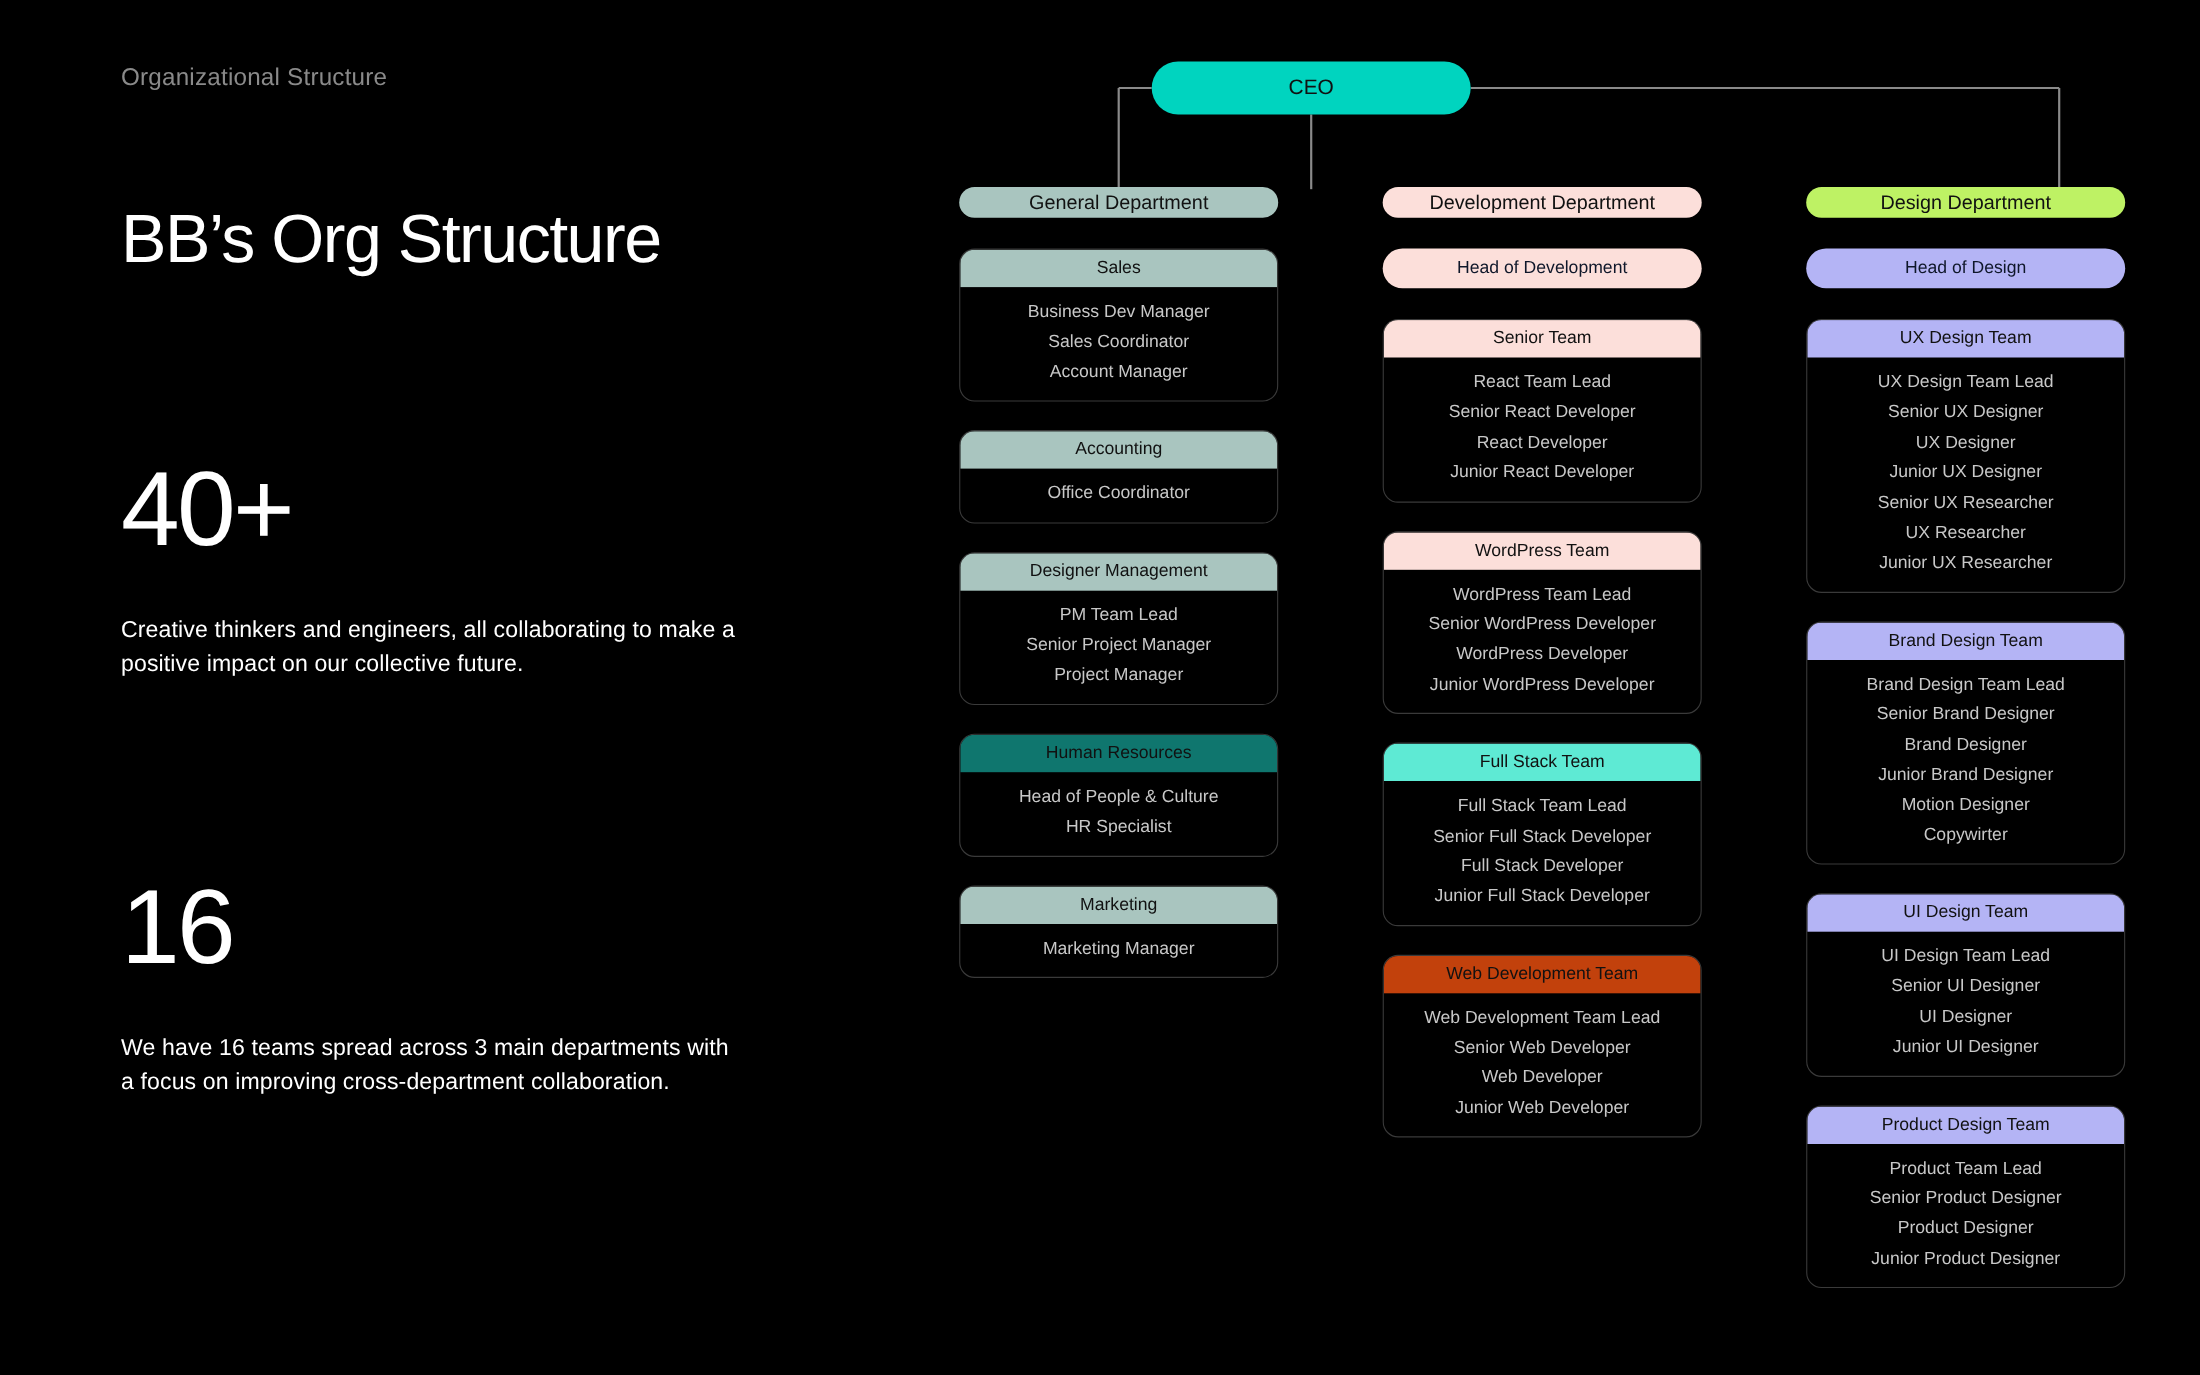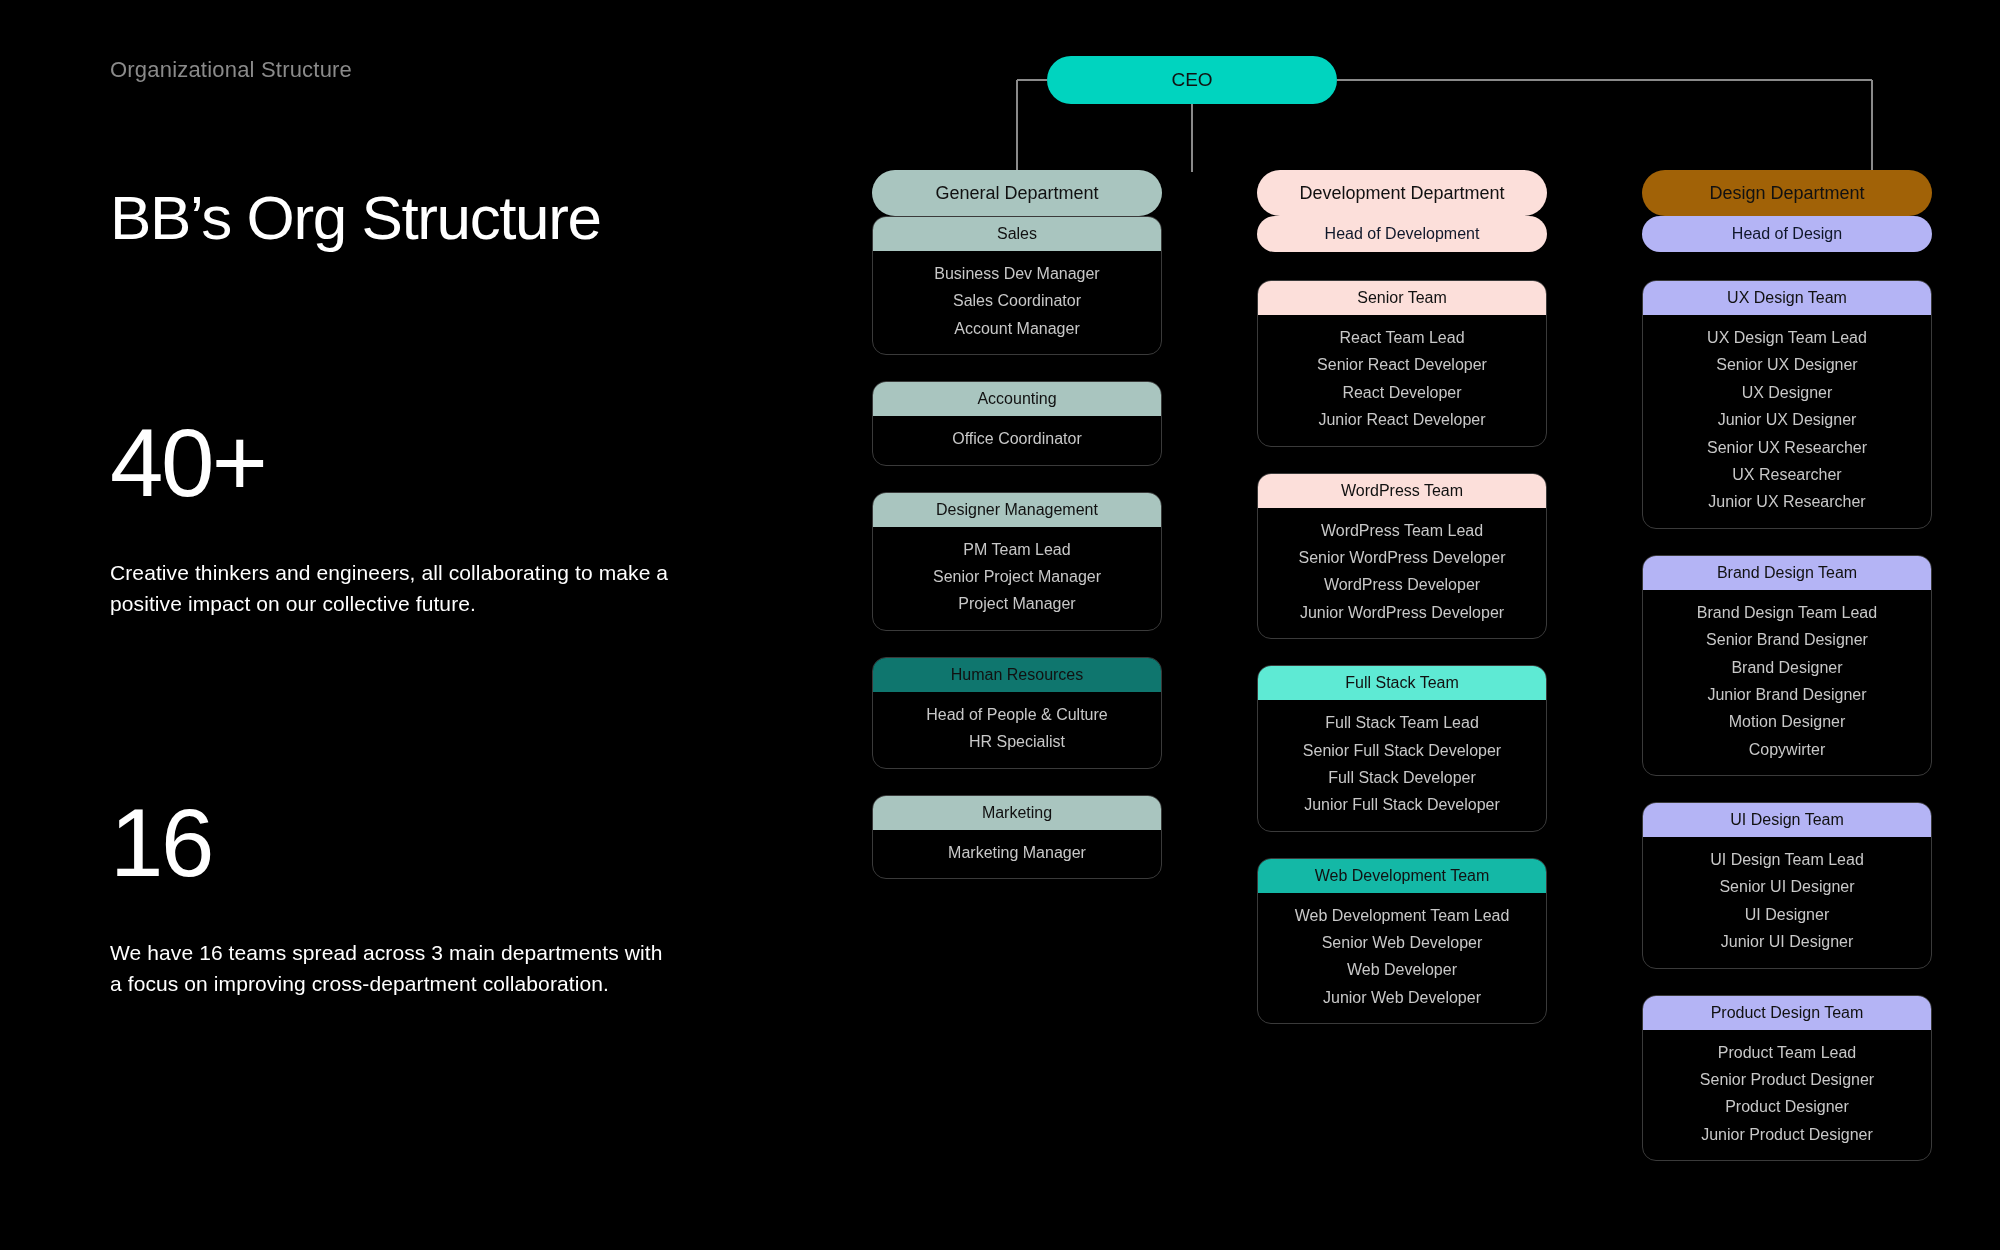--- a/index.html
+++ b/index.html
@@ -115,27 +115,28 @@
 
   .dept-column {
     width: 290px;
     display: flex;
     flex-direction: column;
     align-items: stretch;
   }
 
   
   .dept-pill {
-    height: 46px;
+    height: 28px;
     border-radius: 23px;
     display: flex;
     align-items: center;
     justify-content: center;
     font-size: 18px;
     color: #111111;
+    margin-bottom: 28px;
   }
 
   
   .head-pill {
     height: 36px;
     border-radius: 18px;
     display: flex;
     align-items: center;
     justify-content: center;
     font-size: 16px;
@@ -313,34 +314,34 @@
         </div>
         <div class="team-card-body">
           <div class="team-role">Full Stack Team Lead</div>
           <div class="team-role">Senior Full Stack Developer</div>
           <div class="team-role">Full Stack Developer</div>
           <div class="team-role">Junior Full Stack Developer</div>
         </div>
       </div>
 
       <div class="team-card">
-        <div class="team-card-header" style="background:#14b8a6;justify-content:center;">
+        <div class="team-card-header" style="background:#c2410c;justify-content:center;">
           <span>Web Development Team</span>
         </div>
         <div class="team-card-body">
           <div class="team-role">Web Development Team Lead</div>
           <div class="team-role">Senior Web Developer</div>
           <div class="team-role">Web Developer</div>
           <div class="team-role">Junior Web Developer</div>
         </div>
       </div>
     </div>
 
     <div class="dept-column">
-      <div class="dept-pill" style="background:#a16207;">
+      <div class="dept-pill" style="background:#bef264;">
         <span>Design Department</span>
       </div>
 
       <div class="head-pill" style="background:#b4b4f5;">
         <span>Head of Design</span>
       </div>
 
       <div class="team-card">
         <div class="team-card-header" style="background:#b4b4f5;">
           <span>UX Design Team</span>

